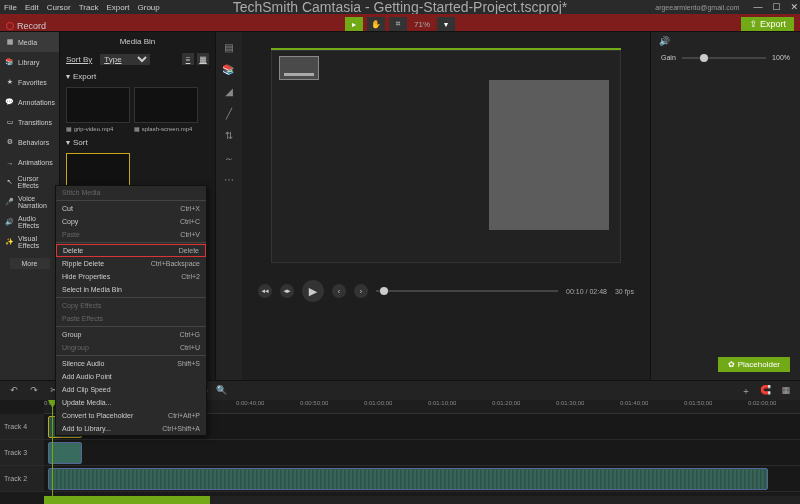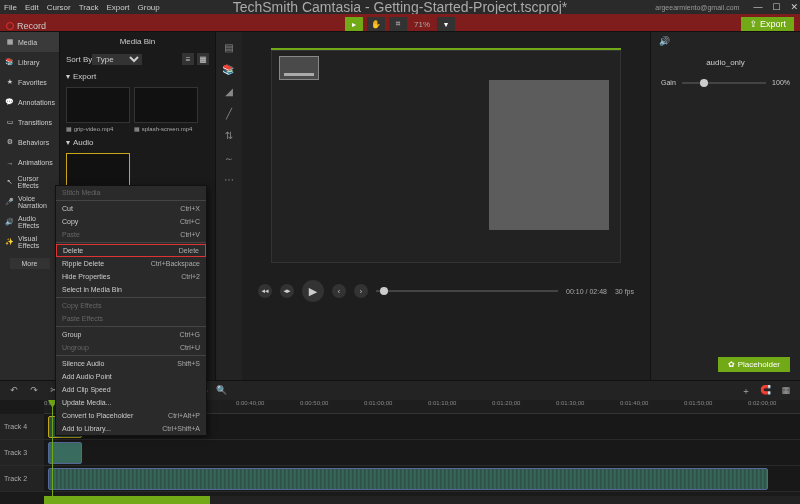--- a/index.html
+++ b/index.html
@@ -22,21 +22,21 @@
 
 .main { display: flex; height: 348px; }
 .ltabs { width: 60px; background: #2a2a2a; border-right: 1px solid #111; }
 .ltab { height: 20px; display: flex; align-items: center; padding-left: 6px; gap: 4px; font-size: 7px; color: #ccc; cursor: pointer; }
 .ltab.active { background: #3a3a3a; }
 .ltab-icon { width: 8px; height: 8px; display: inline-flex; align-items: center; justify-content: center; }
 .more-btn { margin: 6px auto; width: 40px; text-align: center; background: #333; padding: 2px 0; font-size: 7px; }
 
 .mediabin { width: 156px; background: #1a1a1a; border-right: 1px solid #111; position: relative; }
 .mb-header { height: 18px; display: flex; align-items: center; justify-content: center; font-size: 8px; color: #ccc; }
-.mb-sort { height: 18px; display: flex; align-items: center; padding: 0 6px; gap: 0; font-size: 8px; }
+.mb-sort { height: 18px; display: flex; align-items: center; padding: 0 6px; gap: 8px; font-size: 8px; text-decoration: underline; }
 .mb-sort select { background: #333; color: #ccc; border: none; font-size: 8px; width: 50px; }
 .mb-sort-icons { margin-left: auto; display: flex; gap: 3px; }
 .mb-sort-icons span { width: 12px; height: 12px; background: #333; display: inline-flex; align-items: center; justify-content: center; }
 .mb-section { padding: 4px 6px; font-size: 8px; display: flex; align-items: center; gap: 3px; }
 .mb-items { display: flex; gap: 4px; padding: 2px 6px; flex-wrap: wrap; }
 .mb-item { width: 64px; }
 .mb-thumb { width: 64px; height: 36px; background: #111; border: 1px solid #333; }
 .mb-label { font-size: 6px; color: #aaa; margin-top: 2px; display: flex; align-items: center; gap: 2px; }
 .audio-thumb { width: 64px; height: 36px; border: 1px solid #c9a818; background: #111; }
 
@@ -198,21 +198,21 @@
           </div>
       </div>
       <div class="mb-item">
         <div class="mb-thumb"></div>
         <div class="mb-label">
             <span>▦</span>
             <span>splash-screen.mp4</span>
           </div>
       </div>
     </div>
-    <div class="mb-section">▾ <span>Audio</span></div>
+    <div class="mb-section">▾ <span>Sort</span></div>
     <div class="mb-items">
       <div class="audio-thumb"></div>
     </div>
   </div>
 
   <div class="canvas-area">
     <div class="canvas-tools">
       <div class="ct-icon">▤</div>
       <div class="ct-icon">📚</div>
       <div class="ct-icon">◢</div>
@@ -236,21 +236,20 @@
             <div class="pb-dot"></div>
           </div>
         <span class="pb-time">00:10 / 02:48</span>
         <span class="pb-time">30 fps</span>
       </div>
     </div>
   </div>
 
   <div class="rpanel">
     <div class="rp-vol">🔊</div>
-    <div class="rp-title">audio_only</div>
     <div class="rp-gain">
       <span>Gain</span>
       <div class="rp-slider">
           <div class="rp-slider-dot"></div>
         </div>
       <span>100%</span>
     </div>
   </div>
 </div>
 

